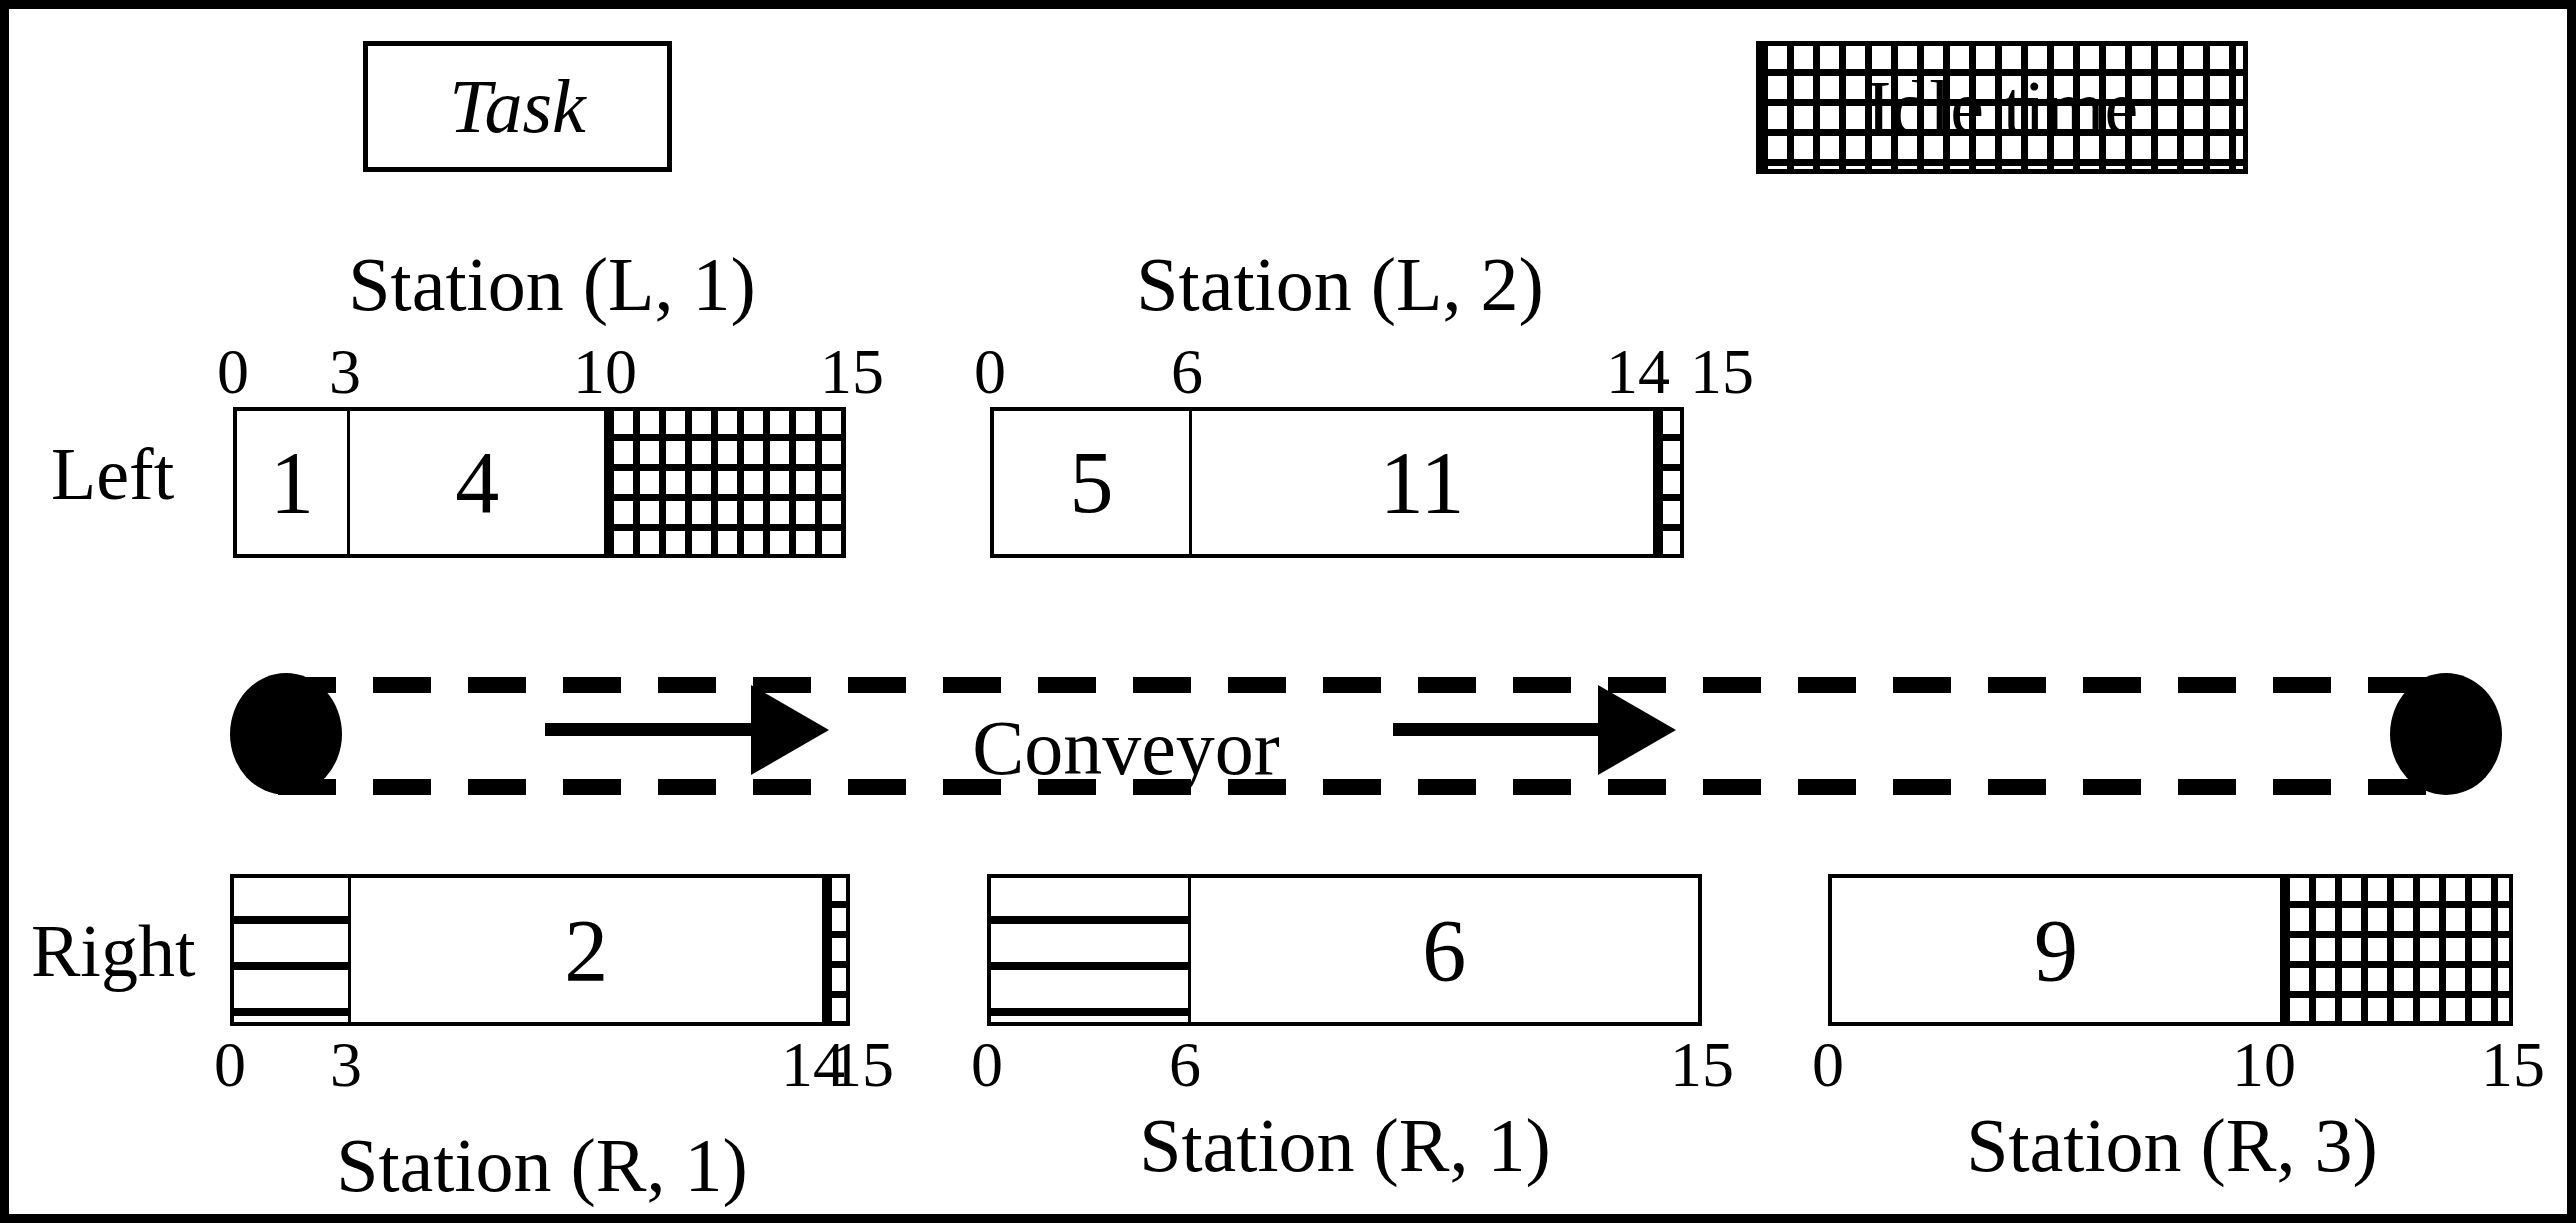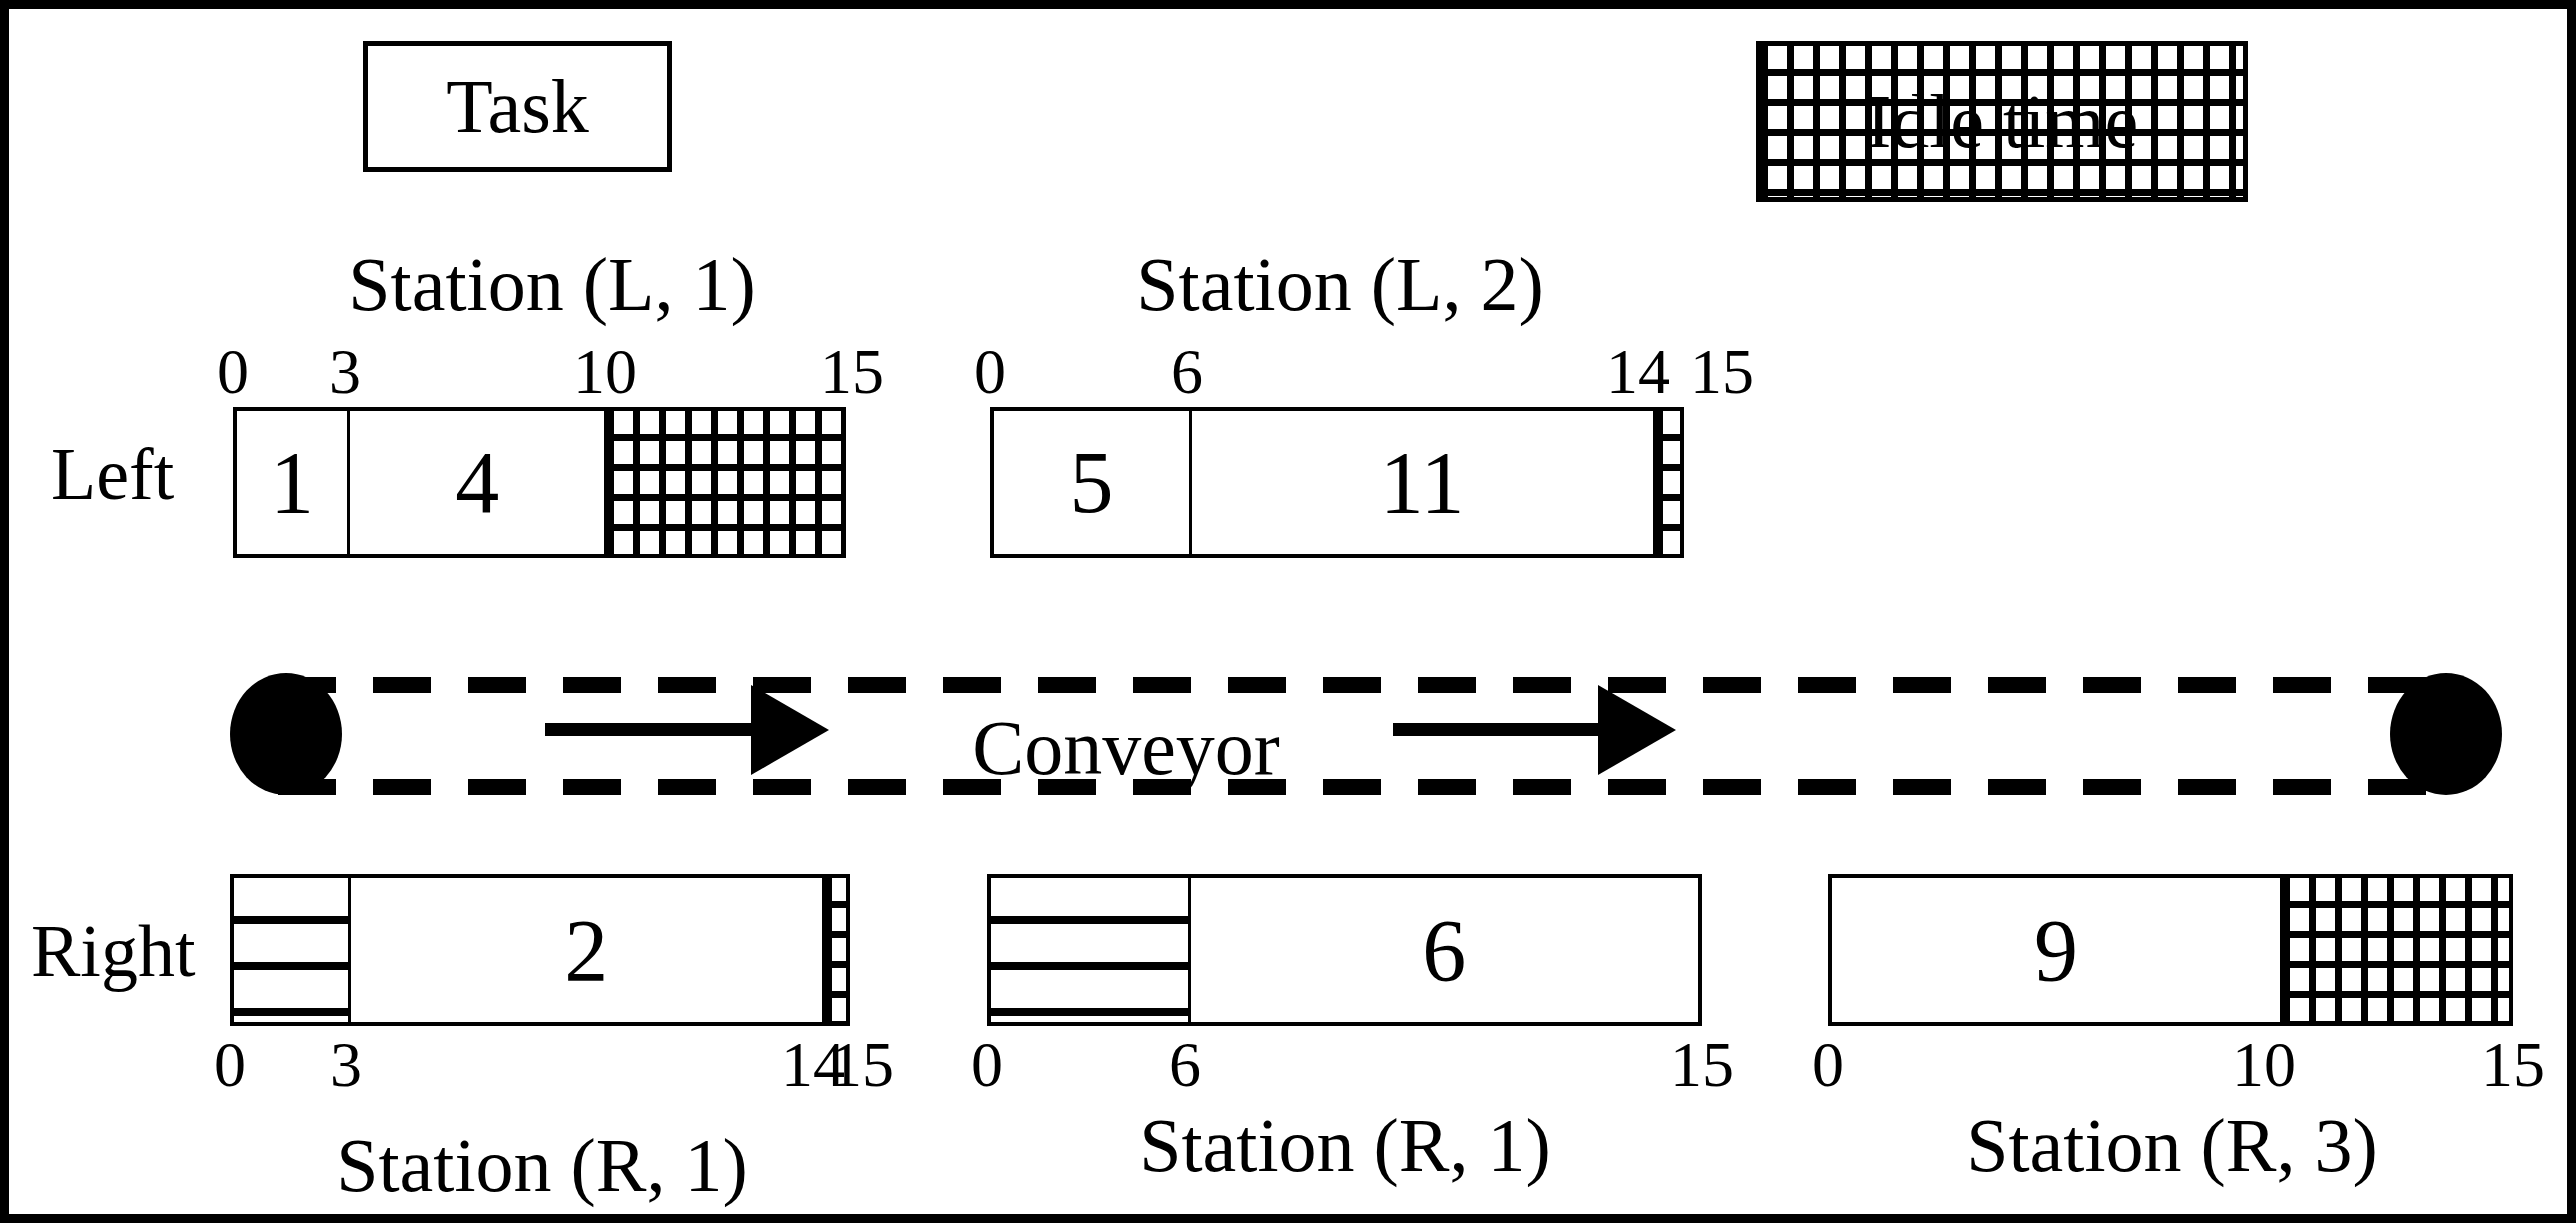--- a/index.html
+++ b/index.html
@@ -8,23 +8,23 @@
     box-sizing:border-box; border:9px solid #000; background:#fff;
     font-family:"Liberation Serif", "DejaVu Serif", serif; color:#000;
     overflow:hidden;
   }
   
   .legend-box{
     position:absolute; box-sizing:border-box; border:5px solid #000;
     display:flex; align-items:center; justify-content:center;
     font-size:76px; white-space:nowrap; background-color:#fff;
   }
-  .legend-task{left:354px; top:32px; width:309px; height:131px;}
+  .legend-task{left:354px; top:32px; width:309px; height:131px;font-style:italic;}
   .legend-wait{left:922px; top:32px; width:613px; height:131px;}
-  .legend-idle{left:1747px; top:32px; width:492px; height:161px;text-align:center;}
+  .legend-idle{left:1747px; top:32px; width:492px; height:133px;text-align:center;}
   
   .pat-wait-legend{
     background-image:repeating-linear-gradient(180deg, transparent 0 27px, #000 27px 36px);
   }
   .pat-wait{
     background-image:repeating-linear-gradient(180deg, transparent 0 38px, #000 38px 46px);
   }
   .pat-idle{
     background-image:
       repeating-linear-gradient(90deg, #000 0 7px, transparent 7px 26px),

